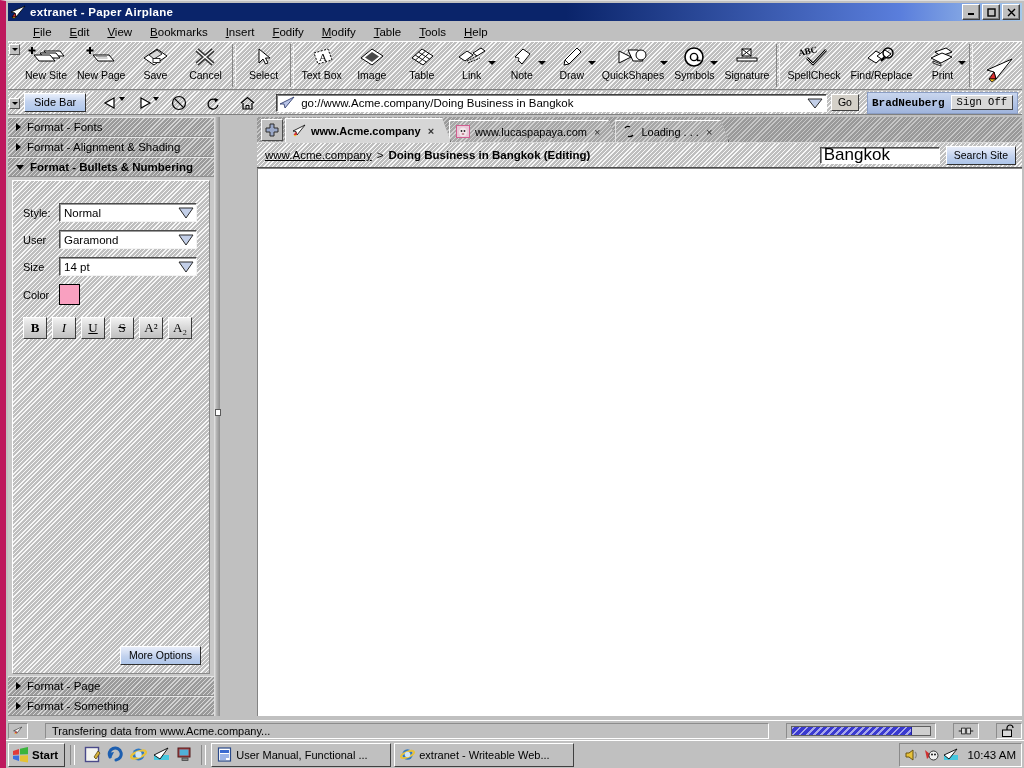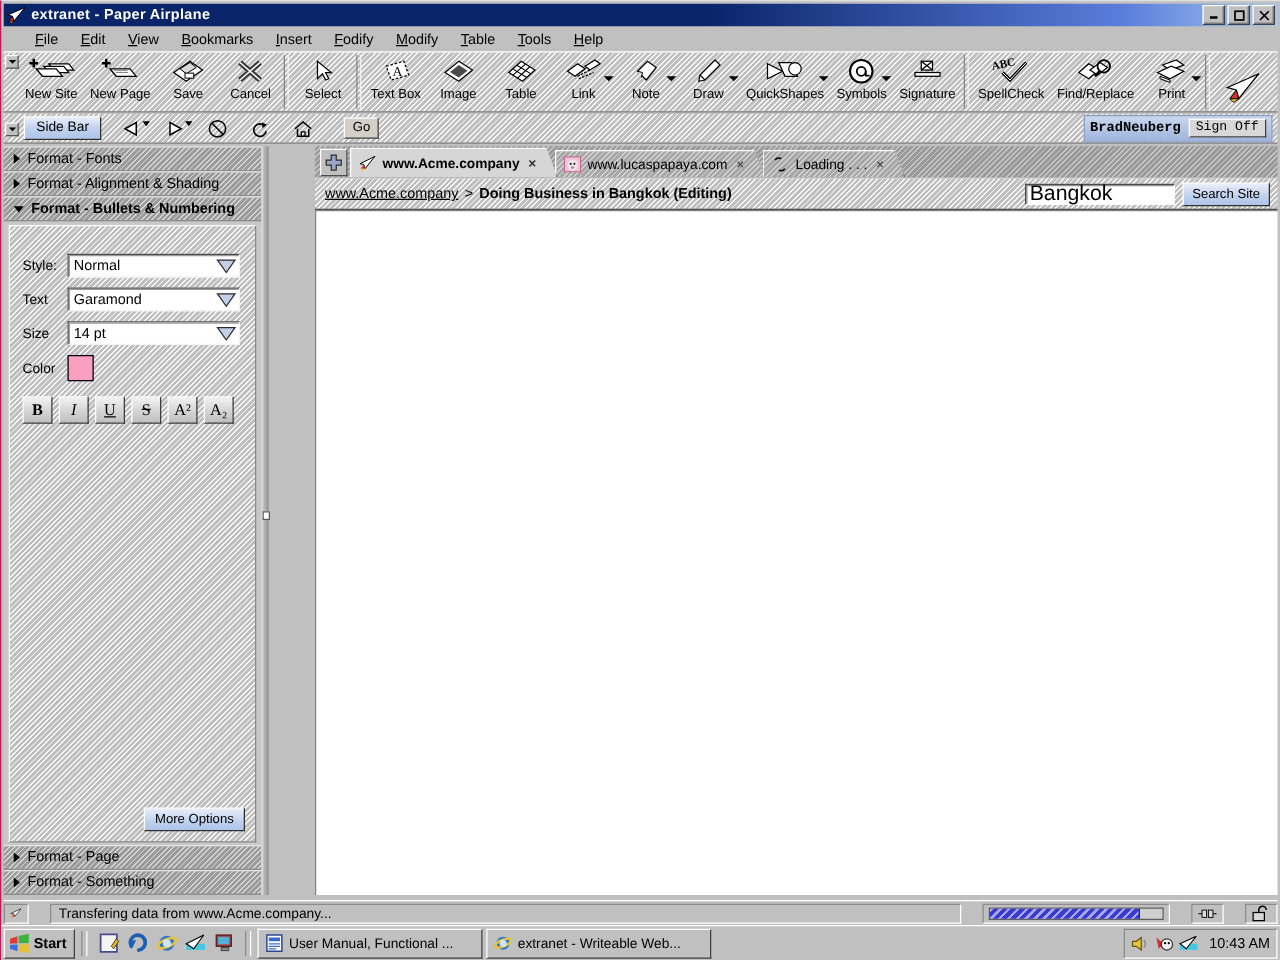--- a/index.html
+++ b/index.html
@@ -9,21 +9,21 @@
     background: #c0c0c0;
     font-family: "Liberation Sans", sans-serif;
     font-size: 11px;
     -webkit-font-smoothing: none;
   }
   .app {
     position: relative;
     width: 1024px; height: 768px;
     background: #c0c0c0;
     box-sizing: border-box;
-    border-left: 1px solid #be185d;
+    border-left: 6px solid #be185d;
     border-top: 1px solid #dfdfdf;
   }
 
   
   .titlebar {
     position: absolute; left: 2px; top: 2px; right: 2px; height: 18px;
     background: linear-gradient(to right, #0a246a 0%, #0a246a 55%, #5a7edc 88%, #a6c8ea 100%);
     display: flex; align-items: center;
     padding: 0 2px;
   }
@@ -688,20 +688,33 @@
       <svg width="17" height="16" viewBox="0 0 17 16">
           <path d="M2 8 L8.5 2.5 L15 8" fill="none" stroke="#000" stroke-width="1.2"></path>
           <path d="M4 8 L4 14 L13 14 L13 8" fill="none" stroke="#000" stroke-width="1.2"></path>
           <path d="M7 14 L7 10.5 L10 10.5 L10 14" fill="none" stroke="#000" stroke-width="1"></path>
         </svg>
     </div>
 
     <div class="tsep"></div>
 
     <div class="addrwrap">
+      <div class="addrfield">
+        <span class="dropglyph">
+          <svg width="17" height="13" viewBox="0 0 17 13">
+            <polygon points="1,8 15,1 6,12 5,8" fill="#b8c4e8" stroke="#33406e" stroke-width="0.9"></polygon>
+          </svg>
+        </span>
+        <span class="txt" title="go://www.Acme.company/Doing Business in Bangkok">go://www.Acme.company/Doing Business in Bangkok</span>
+        <span>
+          <svg width="18" height="14" viewBox="0 0 18 14">
+              <polygon points="2,3 16,3 9,12" fill="#c3cfe8" stroke="#2a2a2a" stroke-width="1"></polygon>
+            </svg>
+        </span>
+      </div>
       <div class="go-btn">Go</div>
     </div>
 
     <div class="user-box">
       <span class="user-name">BradNeuberg</span>
       <span class="signoff">Sign Off</span>
     </div>
   </div>
 
   <div class="body">
@@ -729,21 +742,21 @@
             <span class="cval">Normal</span>
             <span>
               <svg width="20" height="15" viewBox="0 0 20 15">
                   <polygon points="3,3 17,3 10,13" fill="#c3cfe8" stroke="#2a2a2a" stroke-width="1"></polygon>
                 </svg>
             </span>
           </div>
         </div>
 
         <div class="frow">
-          <span class="flabel">Text</span>
+          <span class="flabel">User</span>
           <div class="combo">
             <span class="cval">Garamond</span>
             <span>
               <svg width="20" height="15" viewBox="0 0 20 15">
                   <polygon points="3,3 17,3 10,13" fill="#c3cfe8" stroke="#2a2a2a" stroke-width="1"></polygon>
                 </svg>
             </span>
           </div>
         </div>
 

